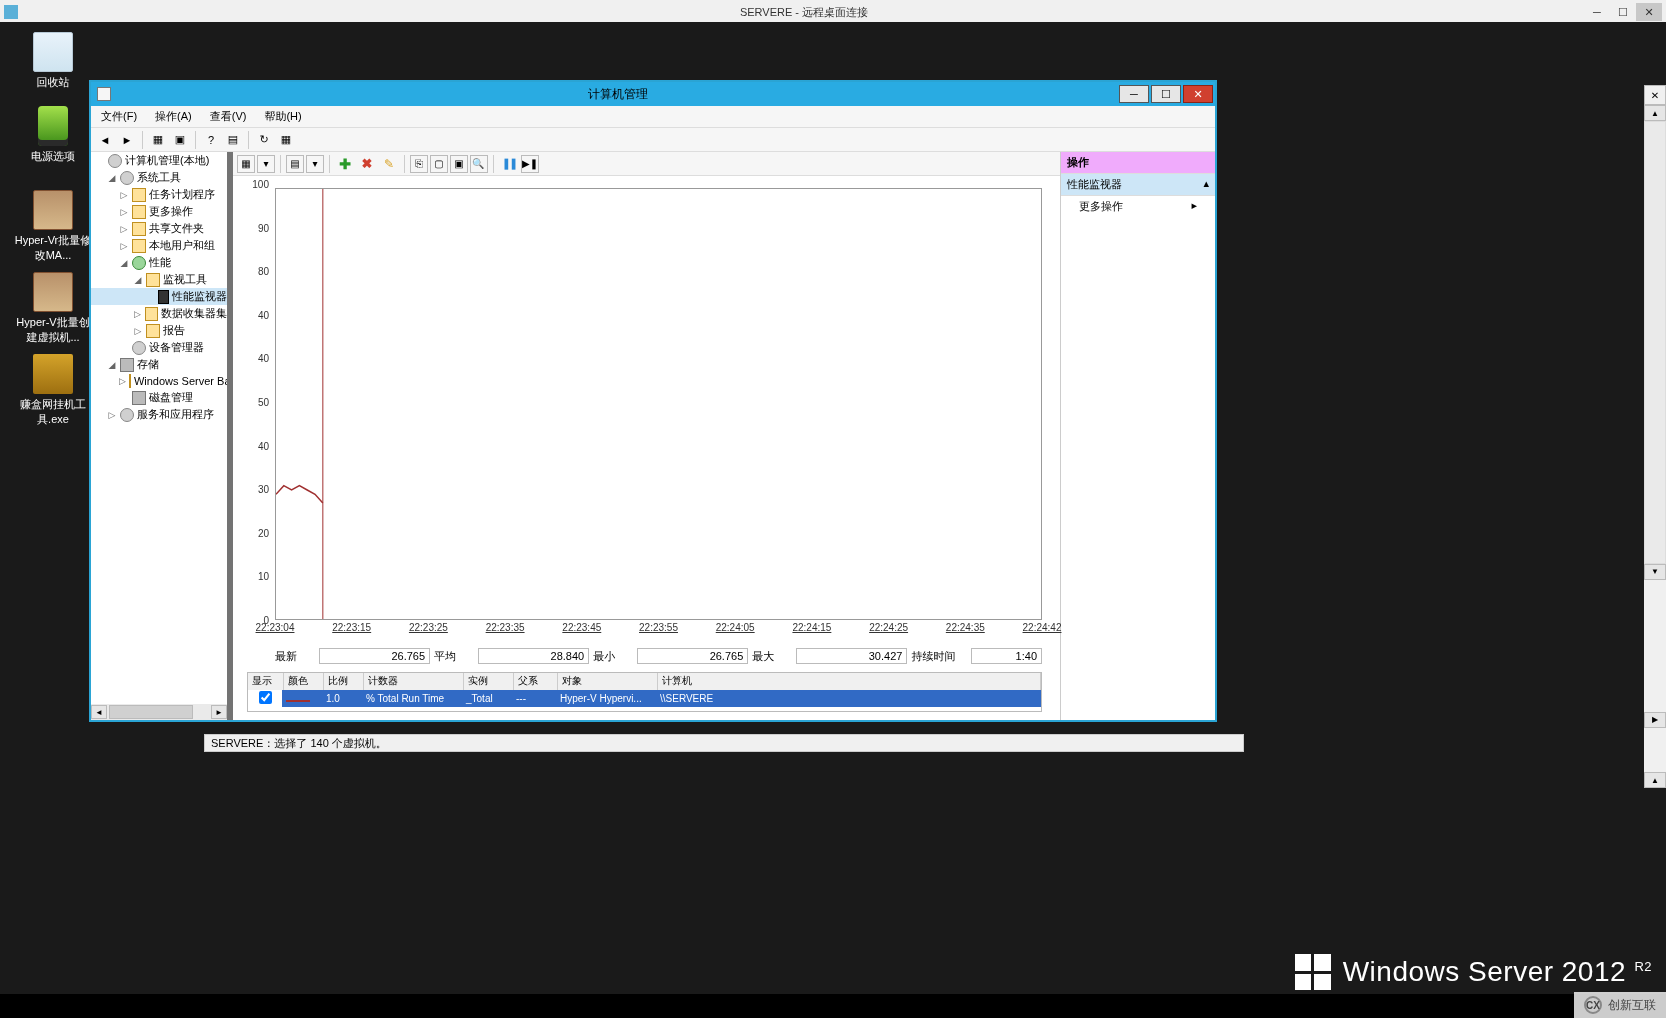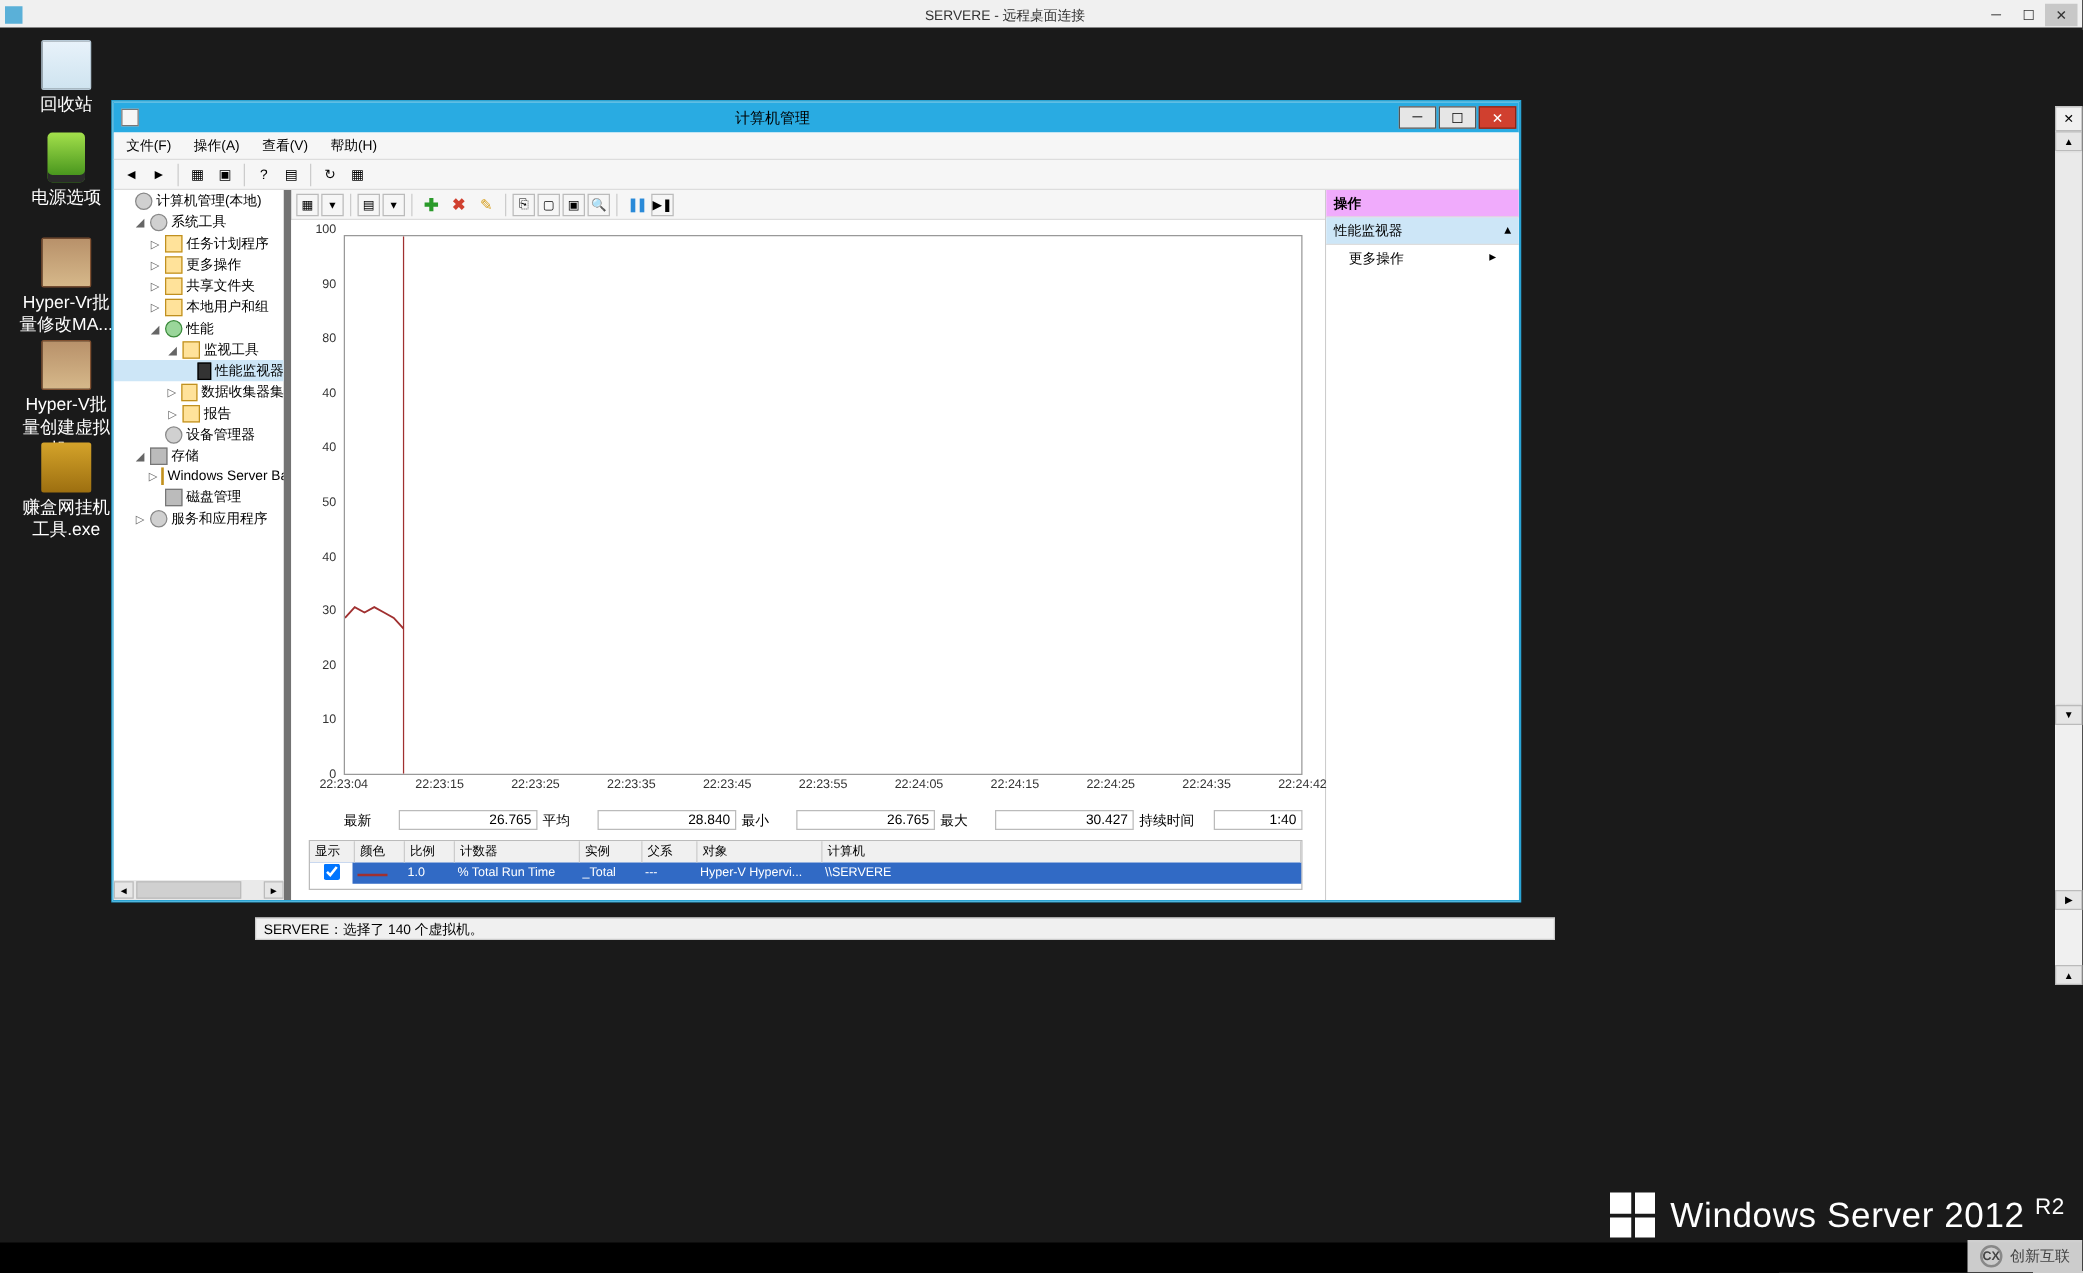--- a/index.html
+++ b/index.html
@@ -8,21 +8,21 @@
 
 .rdp-titlebar { height: 22px; background: #f0f0f0; display: flex; align-items: center; padding: 12px 4px; font-size: 11px; color: #333; }
 .rdp-titlebar .rdp-icon { width: 14px; height: 14px; background: #5ab0d8; margin-right: 6px; }
 .rdp-titlebar .title { flex: 1; text-align: center; }
 .rdp-titlebar .winbtn { width: 26px; height: 18px; display: inline-flex; align-items: center; justify-content: center; font-size: 11px; }
 .rdp-titlebar .winbtn.close { background: #c8c8c8; }
 
 .rdp-client { position: absolute; top: 22px; left: 0; right: 0; bottom: 0; background: #1a1a1a; }
 
 
-.desktop-icon { position: absolute; width: 78px; text-align: center; color: #fff; font-size: 14px; cursor: pointer; }
+.desktop-icon { position: absolute; width: 78px; text-align: center; color: #fff; font-size: 11px; cursor: pointer; }
 .desktop-icon .ico { width: 40px; height: 40px; margin: 0 auto 3px; background: #888; border-radius: 3px; }
 .desktop-icon.recycle-top { left: 14px; top: 10px; }
 .desktop-icon.power { left: 14px; top: 84px; }
 .desktop-icon.rar1 { left: 14px; top: 168px; }
 .desktop-icon.rar2 { left: 14px; top: 250px; }
 .desktop-icon.exe1 { left: 14px; top: 332px; }
 .ico.recycle { background: linear-gradient(#e8f2fa,#cfe4f0); border: 1px solid #b7c9d6; border-radius: 2px; }
 .ico.batt { background: linear-gradient(#a3e04b,#3a8a16); border-radius: 4px; width: 30px; height: 40px; margin: 0 auto 3px; box-shadow: inset 0 -6px 0 #2a2a2a; }
 .ico.rar { background: linear-gradient(#b8916a,#d6b88a); border: 1px solid #805030; border-radius: 2px; }
 .ico.wing { background: linear-gradient(#d4a32a,#9d6f10); border-radius: 2px; }
@@ -75,21 +75,21 @@
 .pm-toolbar .pen { color: #d8a020; font-size: 12px; }
 .pm-toolbar .sqbtn { width: 18px; height: 18px; border: 1px solid #bbb; display: inline-flex; align-items: center; justify-content: center; font-size: 10px; cursor: pointer; }
 .pm-toolbar .pause { color: #2a8ad8; letter-spacing: -2px; }
 
 .chart-area { flex: 1; background: #fff; position: relative; padding: 8px 12px 6px 8px; }
 .chart-inner { position: relative; width: 100%; height: 100%; }
 .chart-plot { position: absolute; left: 34px; top: 4px; right: 6px; bottom: 94px; border: 1px solid #999; }
 .y-axis { position: absolute; left: 0; top: 0; bottom: 94px; width: 32px; font-size: 10px; color: #333; }
 .y-tick { position: absolute; right: 4px; transform: translateY(-50%); }
 .x-axis { position: absolute; left: 34px; right: 6px; bottom: 76px; height: 16px; font-size: 10px; color: #333; }
-.x-tick { position: absolute; transform: translateX(-50%); white-space: nowrap; }
+.x-tick { position: absolute; transform: translateX(-50%); white-space: nowrap; text-decoration: underline; }
 .chart-line { position: absolute; stroke: #a03030; stroke-width: 1.5; fill: none; }
 .stats-row { position: absolute; left: 34px; right: 6px; bottom: 48px; height: 20px; display: flex; align-items: center; font-size: 11px; gap: 4px; }
 .stats-row .lab { width: 40px; }
 .stats-row .val { border: 1px solid #bbb; padding: 1px 4px; text-align: right; background: #fff; flex: 1; }
 
 .counter-table { position: absolute; left: 6px; right: 6px; bottom: 2px; height: 40px; border: 1px solid #bbb; font-size: 10px; }
 .counter-table .hdr { display: flex; background: #f0f0f0; height: 17px; }
 .counter-table .hdr div { border-right: 1px solid #ccc; padding: 1px 4px; }
 .counter-table .row { display: flex; background: #316ac5; color: #fff; height: 17px; align-items: center; }
 .counter-table .row div { padding: 1px 4px; overflow: hidden; white-space: nowrap; text-overflow: ellipsis; }
@@ -102,21 +102,21 @@
 .cm-actions .item { padding: 3px 18px; display: flex; justify-content: space-between; cursor: pointer; }
 
 
 .statusbar { position: absolute; background: #f0f0f0; border: 1px solid #ccc; height: 18px; font-size: 11px; padding: 1px 6px; }
 .statusbar.bot { left: 204px; top: 712px; width: 1040px; }
 
 
 .watermark { position: absolute; right: 14px; bottom: 28px; color: #fff; font-size: 28px; font-weight: 300; letter-spacing: 0.5px; display: flex; align-items: center; gap: 12px; }
 .watermark .winlogo { width: 36px; height: 36px; display: grid; grid-template: 1fr 1fr / 1fr 1fr; gap: 3px; }
 .watermark .winlogo div { background: #fff; }
-.watermark .r2 { font-size: 18px; vertical-align: super; }
+.watermark .r2 { font-size: 13px; vertical-align: super; }
 .corner-badge { position: absolute; right: 0; bottom: 0; height: 26px; padding: 3px 10px; background: rgba(240,240,240,0.85); color: #444; font-size: 12px; display: flex; align-items: center; gap: 6px; }
 .corner-badge .clogo { width: 18px; height: 18px; border: 2px solid #888; border-radius: 50%; display: flex; align-items: center; justify-content: center; font-size: 10px; font-weight: bold; }
 
 .letterbox-top { position: absolute; left: 0; right: 0; bottom: 0; height: 24px; background: #000; }
 </style>
 </head>
 <body>
 
 <div class="rdp-titlebar">
   <span class="rdp-icon"></span>

